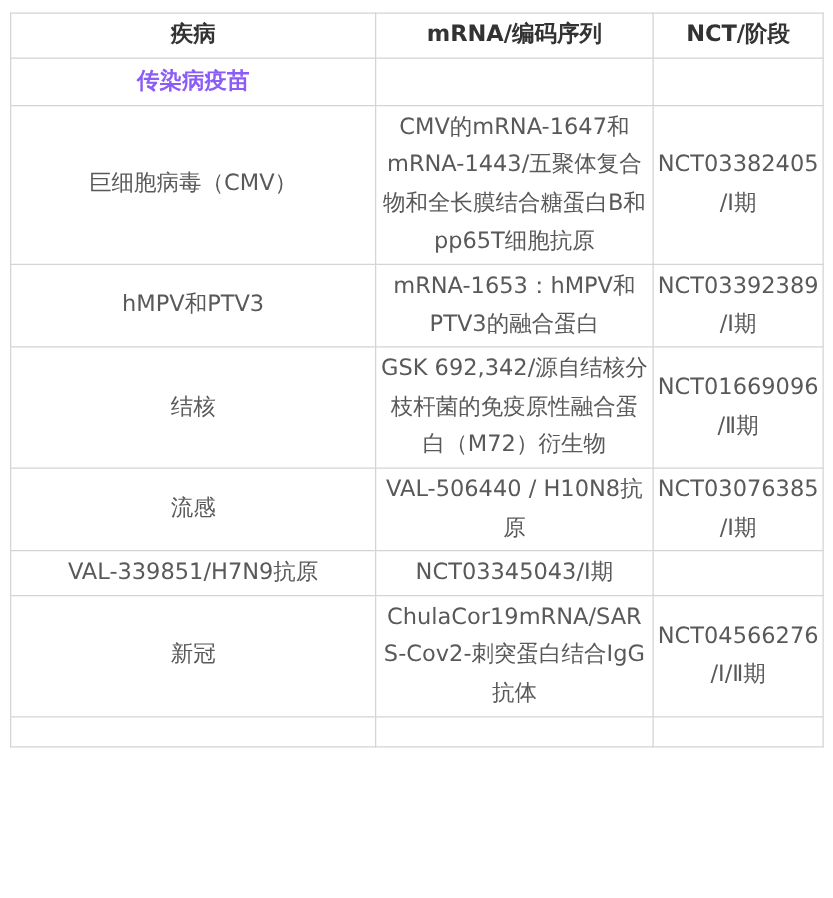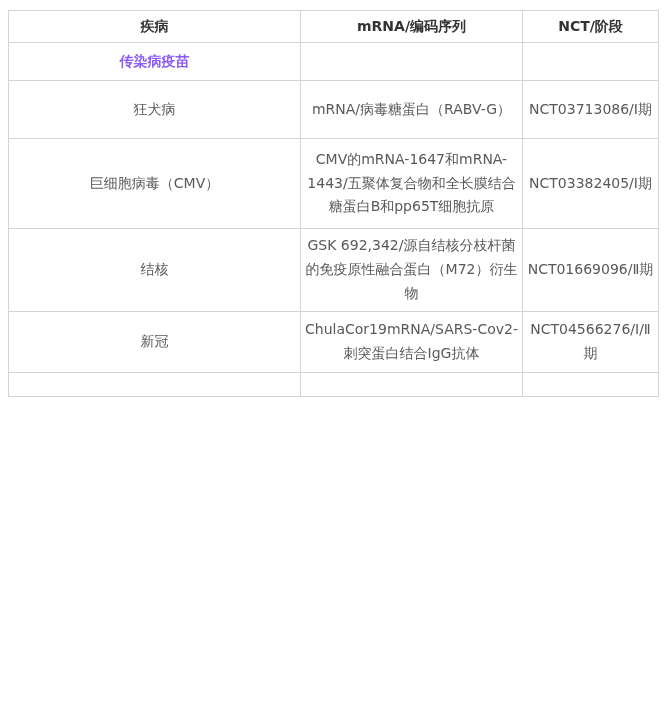--- a/index.html
+++ b/index.html
@@ -16,21 +16,21 @@
     width: 650px;
     margin: 10px 8px 0 8px;
   }
   col.c1 { width: 292px; }
   col.c2 { width: 222px; }
   col.c3 { width: 136px; }
   th, td {
     border: 1px solid #d4d4d4;
     text-align: center;
     vertical-align: middle;
-    font-size: 14px;
+    font-size: 18px;
     line-height: 1.7;
     color: #595959;
     font-weight: normal;
     padding: 2px 3px;
     word-break: break-word;
     overflow-wrap: break-word;
   }
   tr.header-row th {
     color: #333333;
     font-weight: bold;
@@ -70,34 +70,44 @@
       <th>mRNA/编码序列</th>
       <th>NCT/阶段</th>
     </tr>
   </thead>
   <tbody>
     <tr class="section-row">
       <td>传染病疫苗</td>
       <td></td>
       <td></td>
     </tr>
-    <tr class="r0">
-      <td>狂犬病</td>
-      <td>mRNA/病毒糖蛋白（RABV-G）</td>
-      <td>NCT03713086/Ⅰ期</td>
-    </tr>
     <tr class="r3">
       <td>巨细胞病毒（CMV）</td>
       <td>CMV的mRNA-1647和mRNA-1443/五聚体复合物和全长膜结合糖蛋白B和pp65T细胞抗原</td>
       <td>NCT03382405/Ⅰ期</td>
     </tr>
+    <tr class="r4">
+      <td>hMPV和PTV3</td>
+      <td>mRNA-1653：hMPV和PTV3的融合蛋白</td>
+      <td>NCT03392389/Ⅰ期</td>
+    </tr>
     <tr class="r5">
       <td>结核</td>
       <td>GSK 692,342/源自结核分枝杆菌的免疫原性融合蛋白（M72）衍生物</td>
       <td>NCT01669096/Ⅱ期</td>
+    </tr>
+    <tr class="r6">
+      <td>流感</td>
+      <td>VAL-506440 / H10N8抗原</td>
+      <td>NCT03076385/Ⅰ期</td>
+    </tr>
+    <tr class="r7">
+      <td>VAL-339851/H7N9抗原</td>
+      <td>NCT03345043/Ⅰ期</td>
+      <td></td>
     </tr>
     <tr class="r8">
       <td>新冠</td>
       <td>ChulaCor19mRNA/SARS-Cov2-刺突蛋白结合IgG抗体</td>
       <td>NCT04566276/Ⅰ/Ⅱ期</td>
     </tr>
     <tr class="overflow-row">
       <td></td>
       <td></td>
       <td></td>

